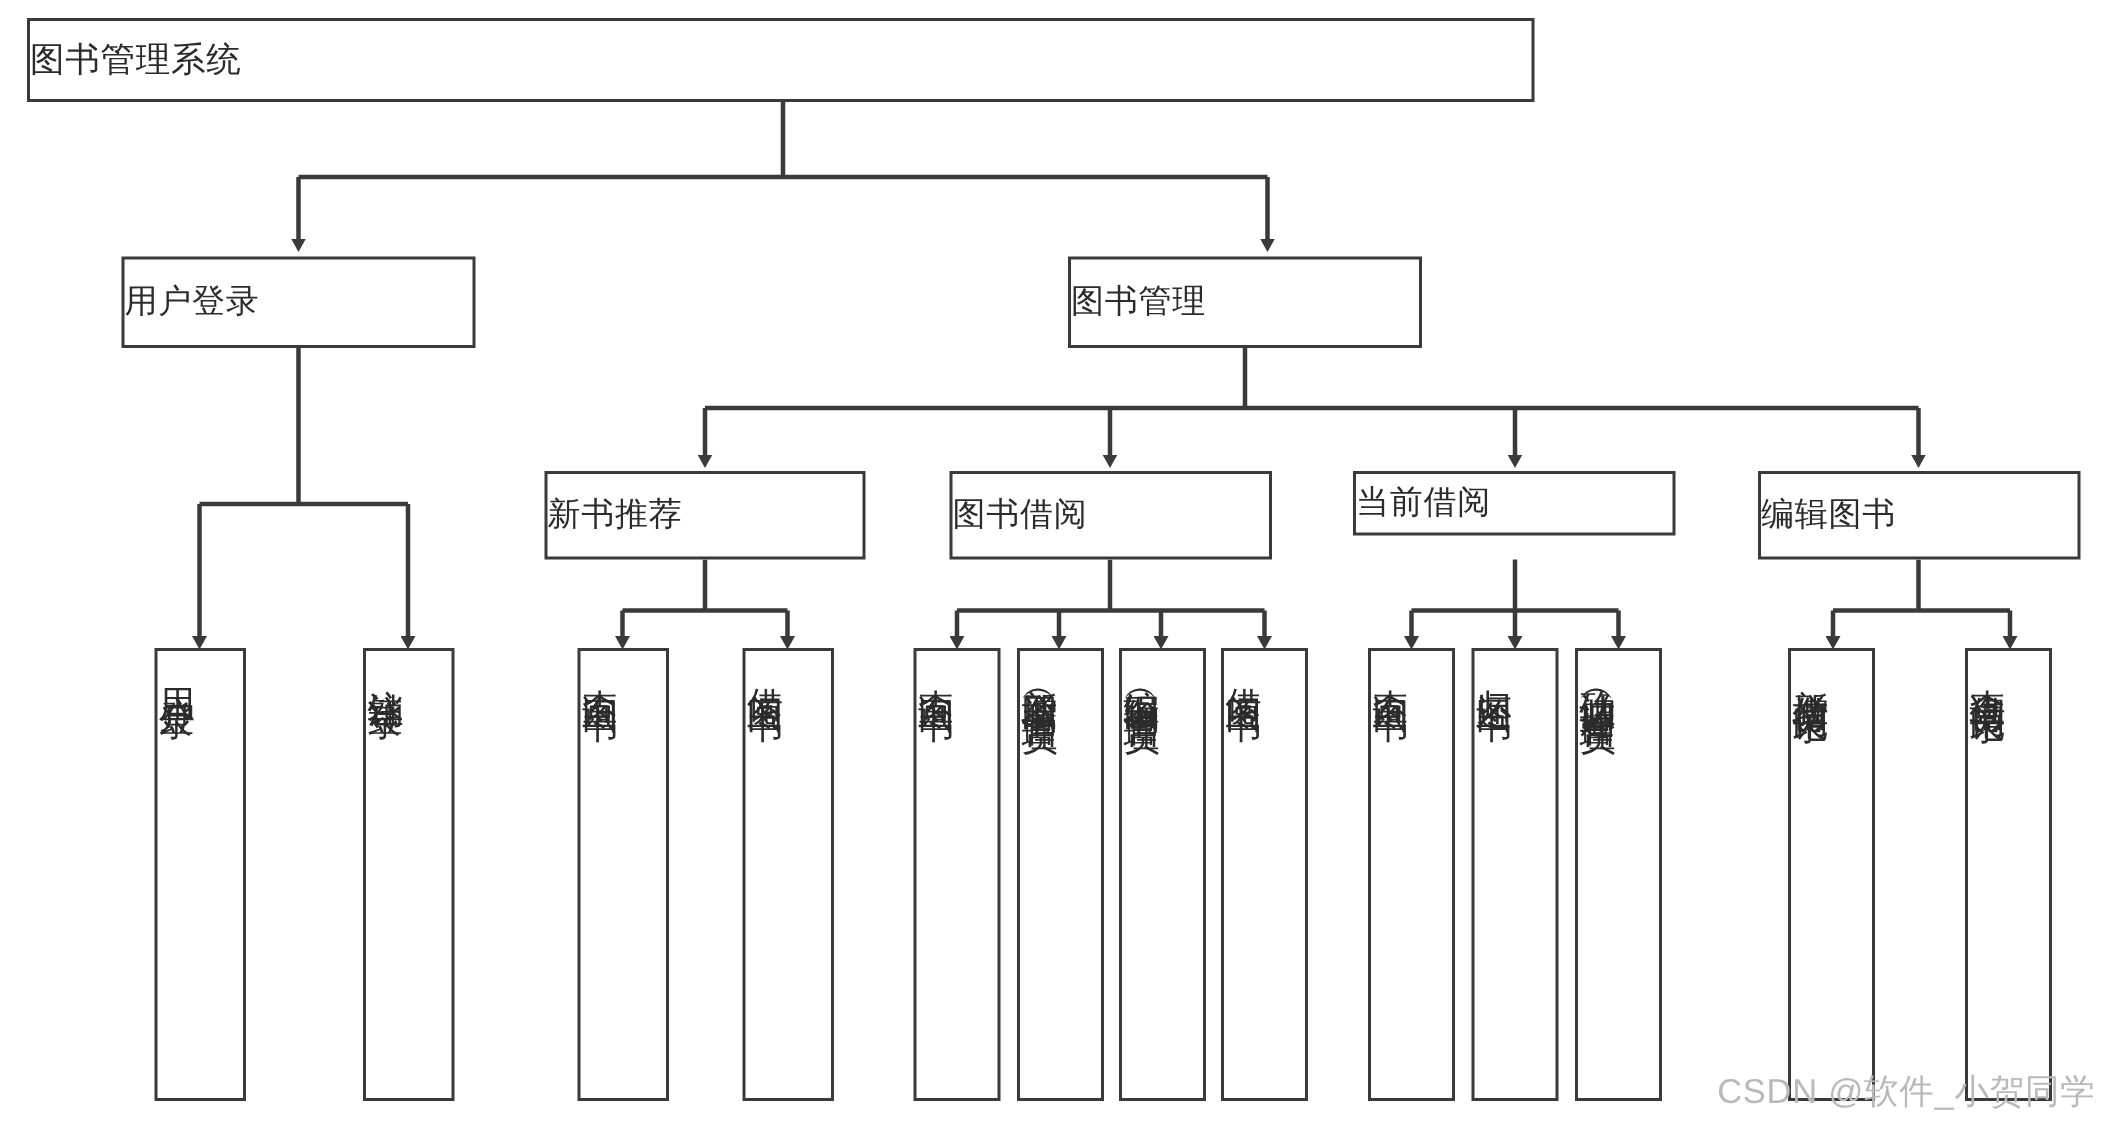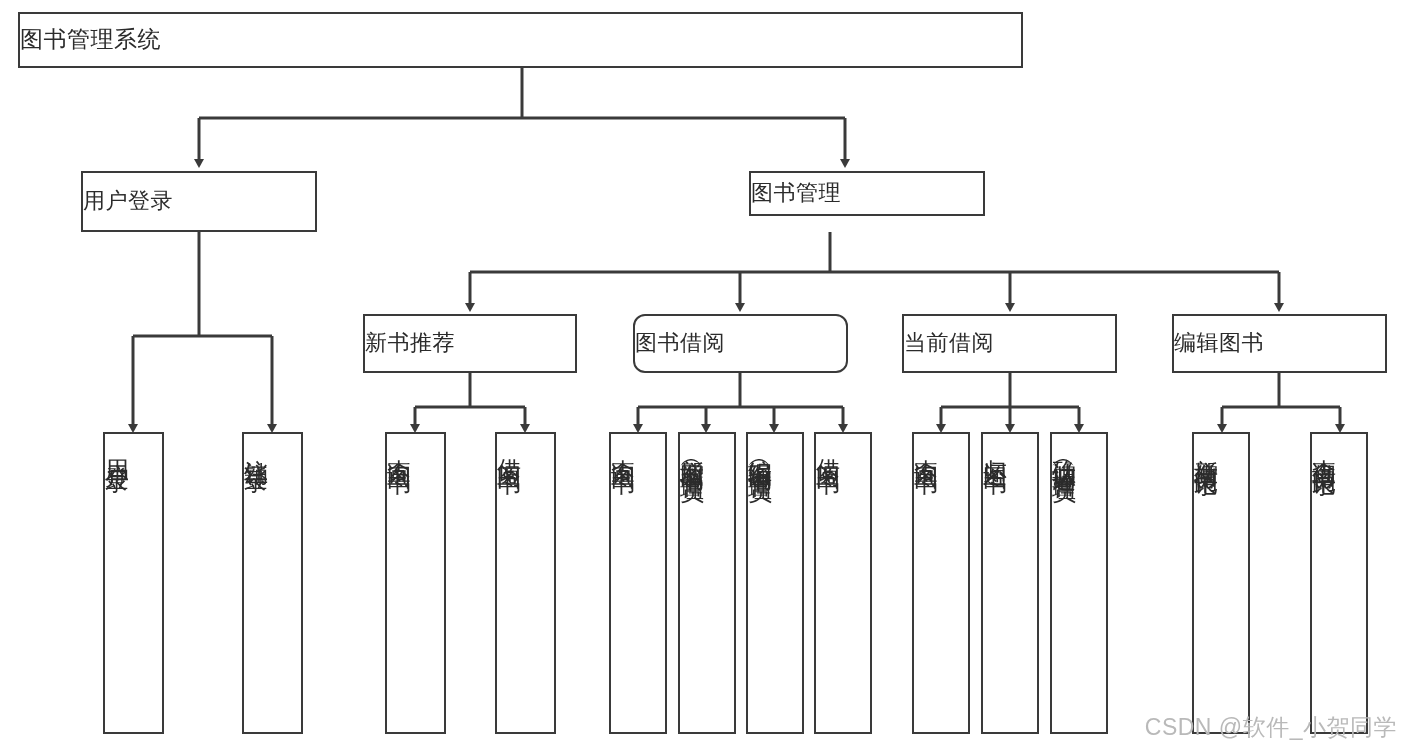--- a/index.html
+++ b/index.html
@@ -130,31 +130,31 @@
     </g>
   </svg>
 
   <div class="node horizontal root" style="left:18px; top:12px; width:1005px; height:56px;">
     <span class="label">图书管理系统</span>
   </div>
 
   <div class="node horizontal" style="left:81px; top:171px; width:236px; height:61px;">
     <span class="label">用户登录</span>
   </div>
-  <div class="node horizontal" style="left:712px; top:171px; width:236px; height:45px;margin-left:37px;">
+  <div class="node horizontal" style="left:712px; top:171px; width:236px; height:61px;">
     <span class="label">图书管理</span>
   </div>
 
   <div class="node horizontal" style="left:363px; top:314px; width:214px; height:59px;">
     <span class="label">新书推荐</span>
   </div>
-  <div class="node horizontal" style="left:633px; top:314px; width:215px; height:59px;border-radius:12px;">
+  <div class="node horizontal" style="left:633px; top:314px; width:215px; height:59px;">
     <span class="label">图书借阅</span>
   </div>
-  <div class="node horizontal" style="left:902px; top:314px; width:215px; height:59px;font-family:Liberation Serif, serif;">
+  <div class="node horizontal" style="left:902px; top:314px; width:215px; height:43px;font-family:Liberation Serif, serif;">
     <span class="label">当前借阅</span>
   </div>
   <div class="node horizontal" style="left:1172px; top:314px; width:215px; height:59px;">
     <span class="label">编辑图书</span>
   </div>
 
   <div class="node vertical" style="left:103px; top:432px; width:61px; height:302px;">
     <span class="label">用户登录</span>
   </div>
   <div class="node vertical" style="left:242px; top:432px; width:61px; height:302px;">

